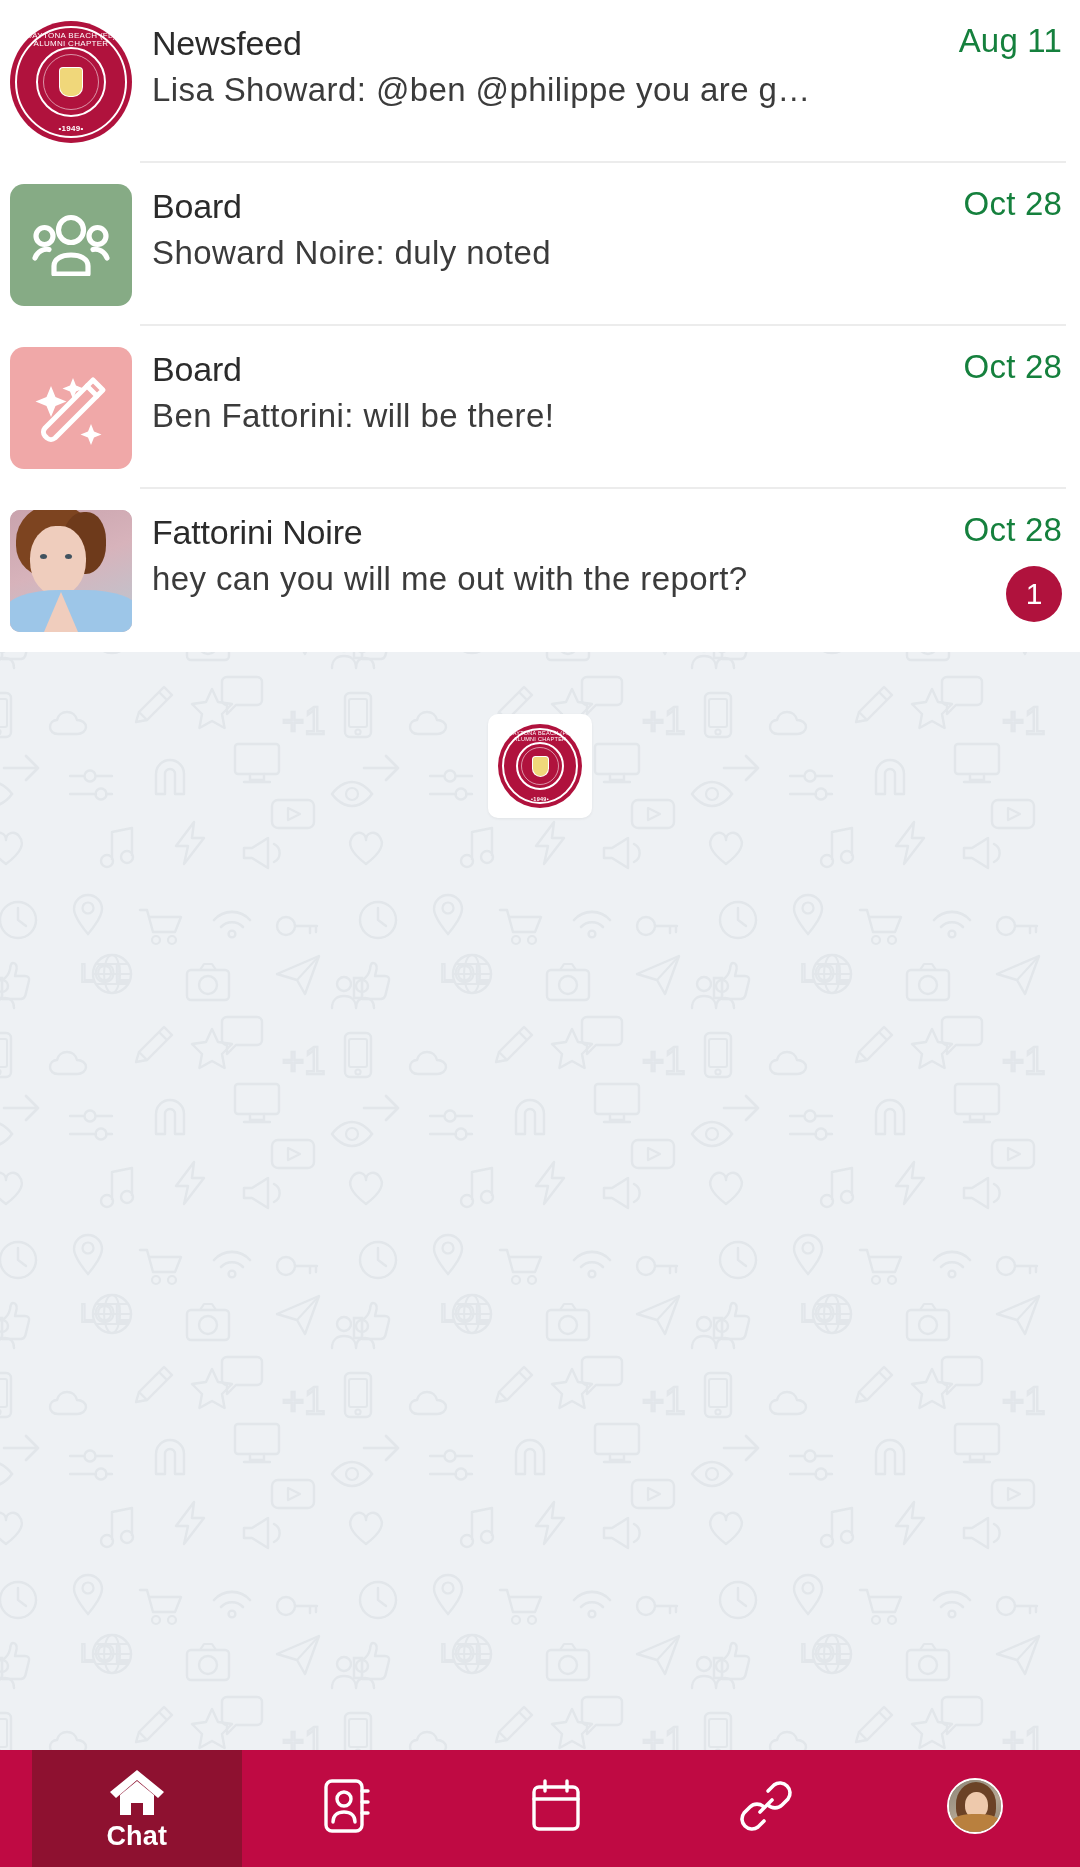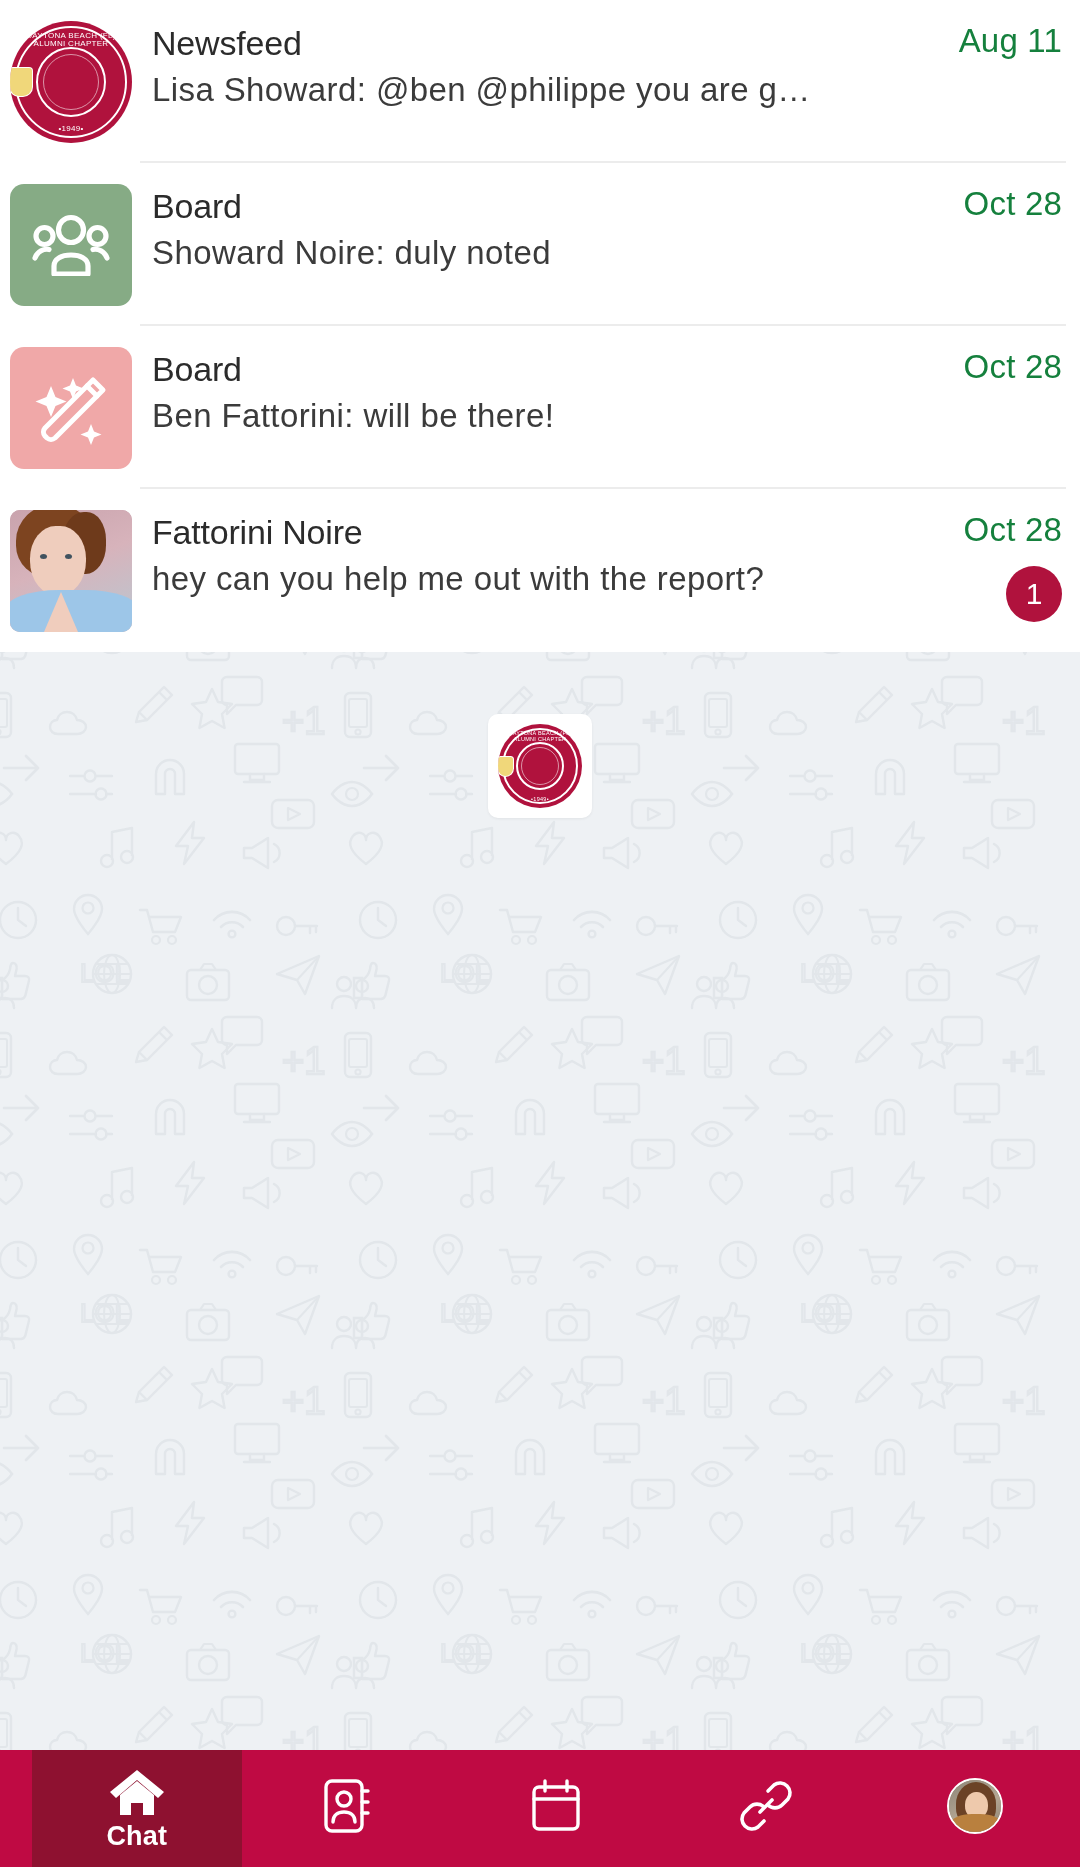--- a/index.html
+++ b/index.html
@@ -46,21 +46,21 @@
 
   
   .crest {
     width:122px; height:122px;
     border-radius:50%;
     background:
       radial-gradient(circle at 50% 50%, #ffffff 0 10%, rgba(0,0,0,0) 10.5%),
       #b0123d;
     position:relative;
     overflow:hidden;
-    display:flex; align-items:center; 
+    display:flex; align-items:center; justify-content:center;
   }
   .crest .ring-outer {
     position:absolute; inset:5px;
     border:2px solid #ffffff;
     border-radius:50%;
   }
   .crest .ring-inner {
     position:absolute; inset:26px;
     border:2px solid #ffffff;
     border-radius:50%;
@@ -85,21 +85,21 @@
     left:0; right:0;
     text-align:center;
     color:#ffffff;
     font-size:8px;
     letter-spacing:.3px;
     z-index:4;
     font-family:"Liberation Sans", sans-serif;
     transform:scaleY(.92);
   }
   .crest .crest-text-top { top:10px; }
-  .crest .crest-text-bot { bottom:10px; font-size:8px; }
+  .crest .crest-text-bot { bottom:10px; font-size:8px;font-weight:bold; }
 
   
   .tile {
     width:122px; height:122px;
     border-radius:14px;
     display:flex; align-items:center; justify-content:center;
   }
   .tile.green { background:#86ab85; }
   .tile.pink  { background:#f0a8a8; }
   .tile svg { display:block; }
@@ -377,21 +377,21 @@
           <div class="hair2"></div>
           <div class="face"></div>
           <div class="eye-l"></div>
           <div class="eye-r"></div>
           <div class="shirt"></div>
           <div class="collar"></div>
         </div>
       </div>
       <div class="conv-body">
         <div class="conv-title">Fattorini Noire</div>
-        <div class="conv-preview">hey can you help me out with the report?</div>
+        <div class="conv-preview">hey can you will me out with the report?</div>
       </div>
       <div class="conv-meta">
         <div class="conv-date">Oct 28</div>
         <div class="badge">1</div>
       </div>
     </div>
 
   </div>
 
   <div class="empty-area">

